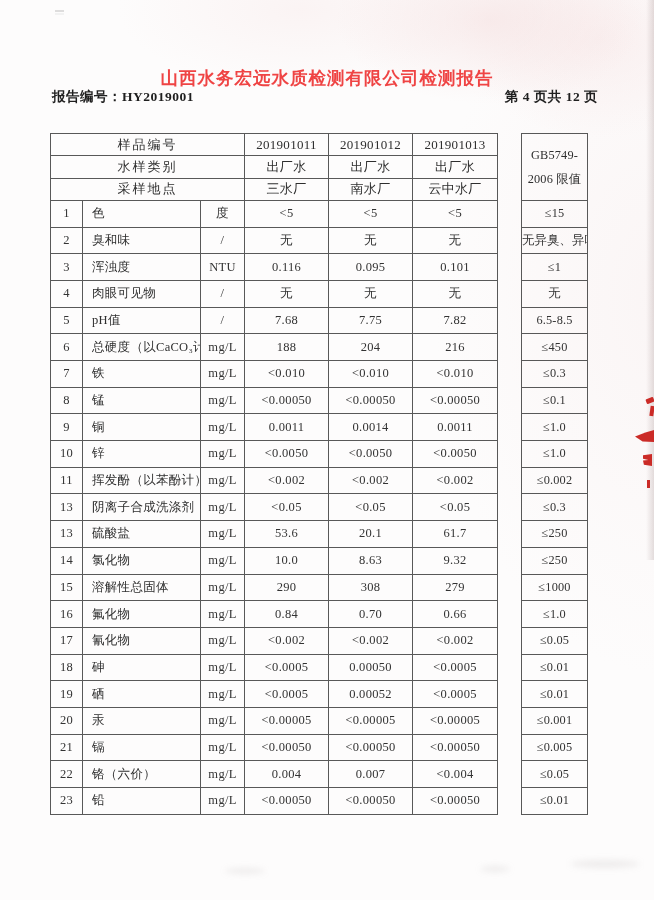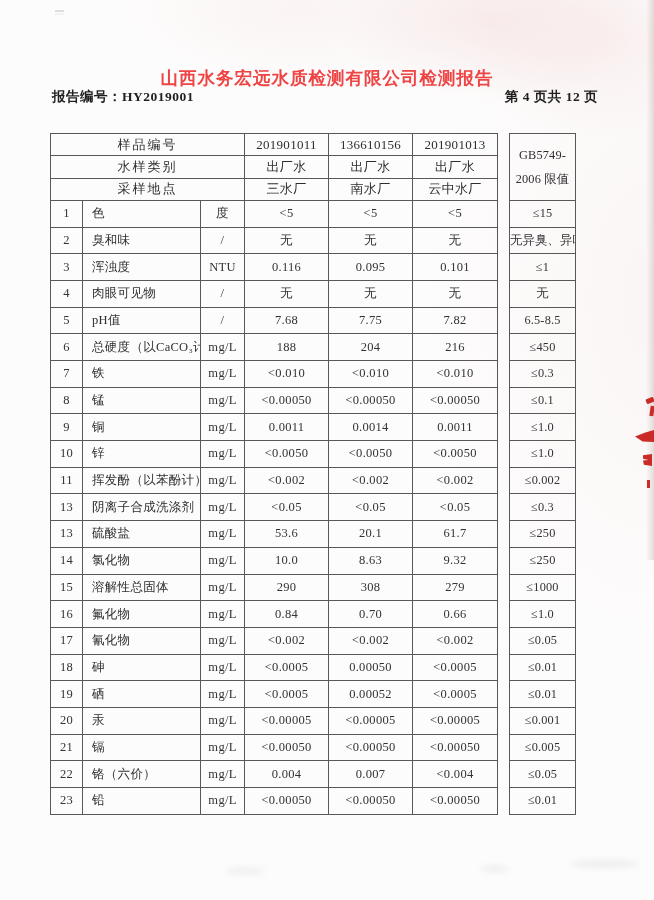--- a/index.html
+++ b/index.html
@@ -33,21 +33,21 @@
   .doc-title{
     position:absolute;left:0;top:66px;width:654px;text-align:center;
     font-size:17.5px;font-weight:bold;color:#ef4444;letter-spacing:1px;
   }
   .meta-row{
     position:absolute;left:52px;top:88px;width:546px;
     display:flex;justify-content:space-between;align-items:baseline;
     font-size:13.5px;font-weight:bold;color:#1f1f1f;letter-spacing:.5px;
   }
 
-  .table-wrap{position:absolute;left:50px;top:133px;display:flex;gap:11px;align-items:flex-end;}
+  .table-wrap{position:absolute;left:50px;top:133px;display:flex;gap:23px;align-items:flex-end;}
   table{border-collapse:collapse;table-layout:fixed;}
   td{
     border:1px solid #585858;text-align:center;vertical-align:middle;
     padding:0;color:#333;font-size:12.5px;letter-spacing:.3px;overflow:hidden;white-space:nowrap;
   }
   .main-table{width:447px;}
   .limit-table{width:67px;}
   .hrow td{height:21.3px;font-size:13px;color:#2e2e2e;}
   .data-row td{height:25.7px;}
   .name-cell{text-align:left;padding-left:9px;font-size:12.5px;color:#2e2e2e;}
@@ -86,21 +86,21 @@
         <col style="width:118px">
         <col style="width:44px">
       <col style="width:84px">
         <col style="width:84px">
         <col style="width:85px">
     </colgroup>
     <tbody>
       <tr class="hrow">
         <td colspan="3" class="header-label">样品编号</td>
         <td>201901011</td>
-        <td>136610156</td>
+        <td>201901012</td>
         <td>201901013</td>
       </tr>
       <tr class="hrow">
         <td colspan="3" class="header-label">水样类别</td>
         <td>出厂水</td>
         <td>出厂水</td>
         <td>出厂水</td>
       </tr>
       <tr class="hrow">
         <td colspan="3" class="header-label">采样地点</td>

